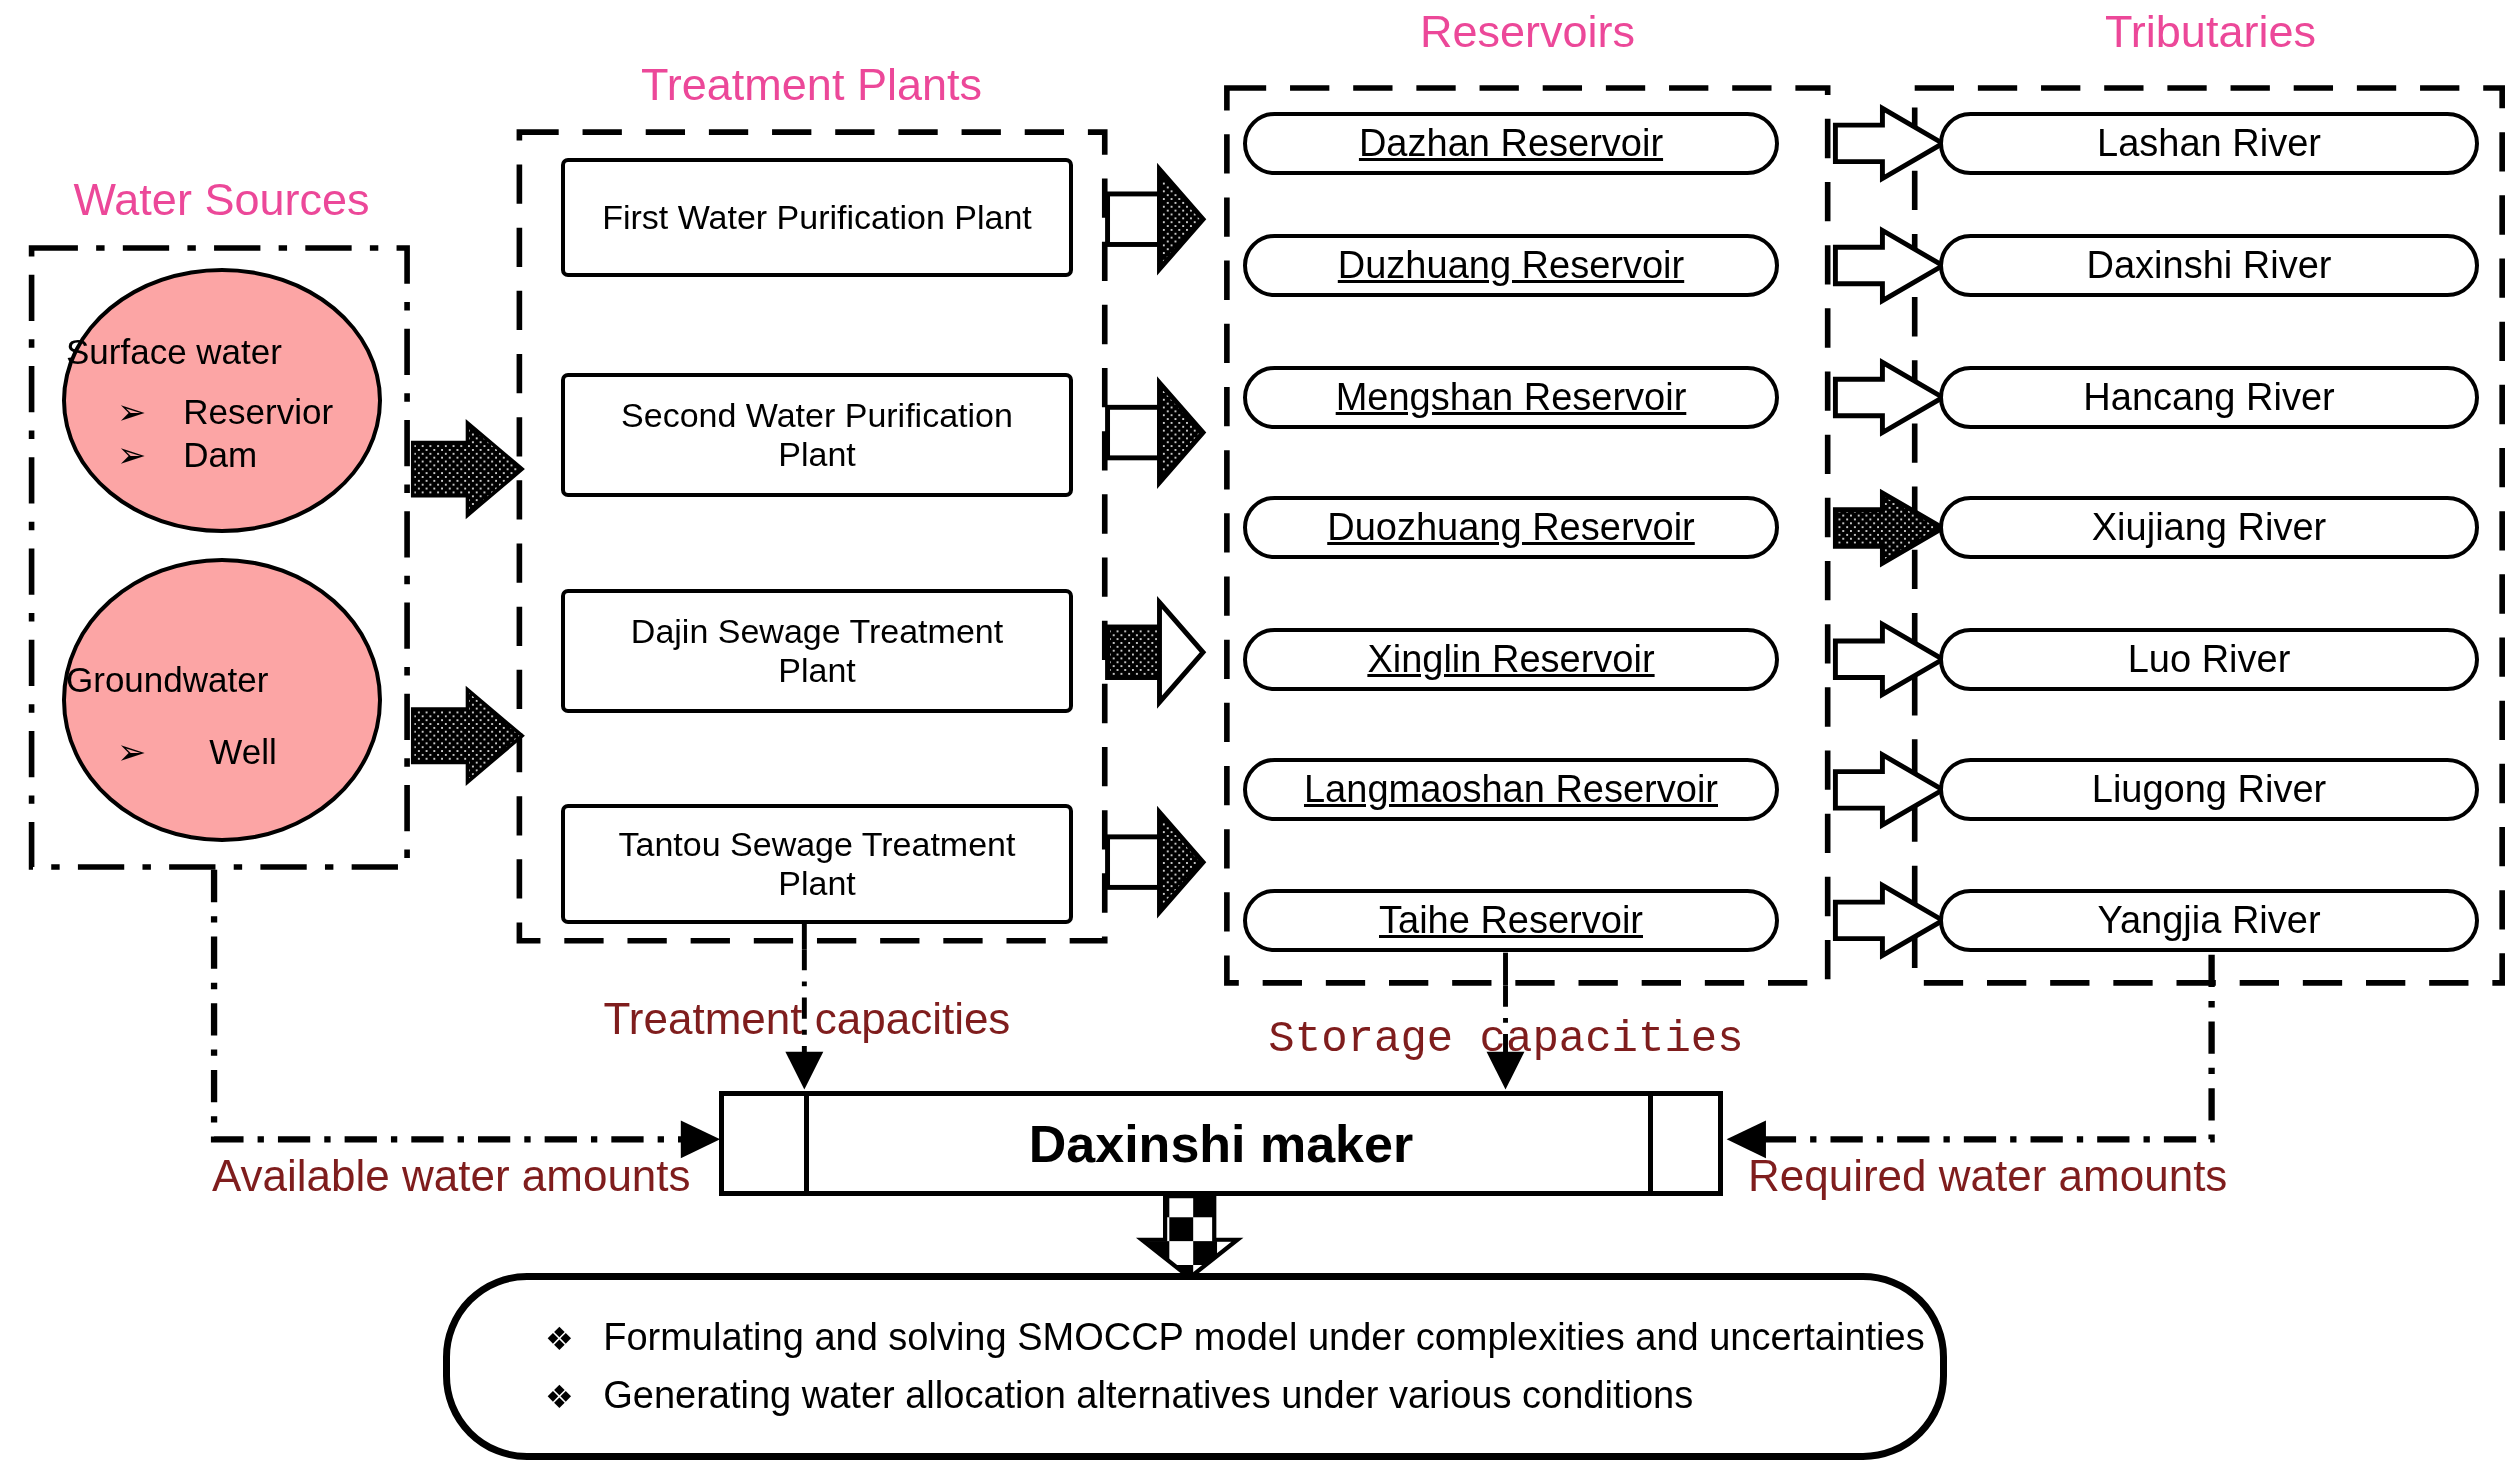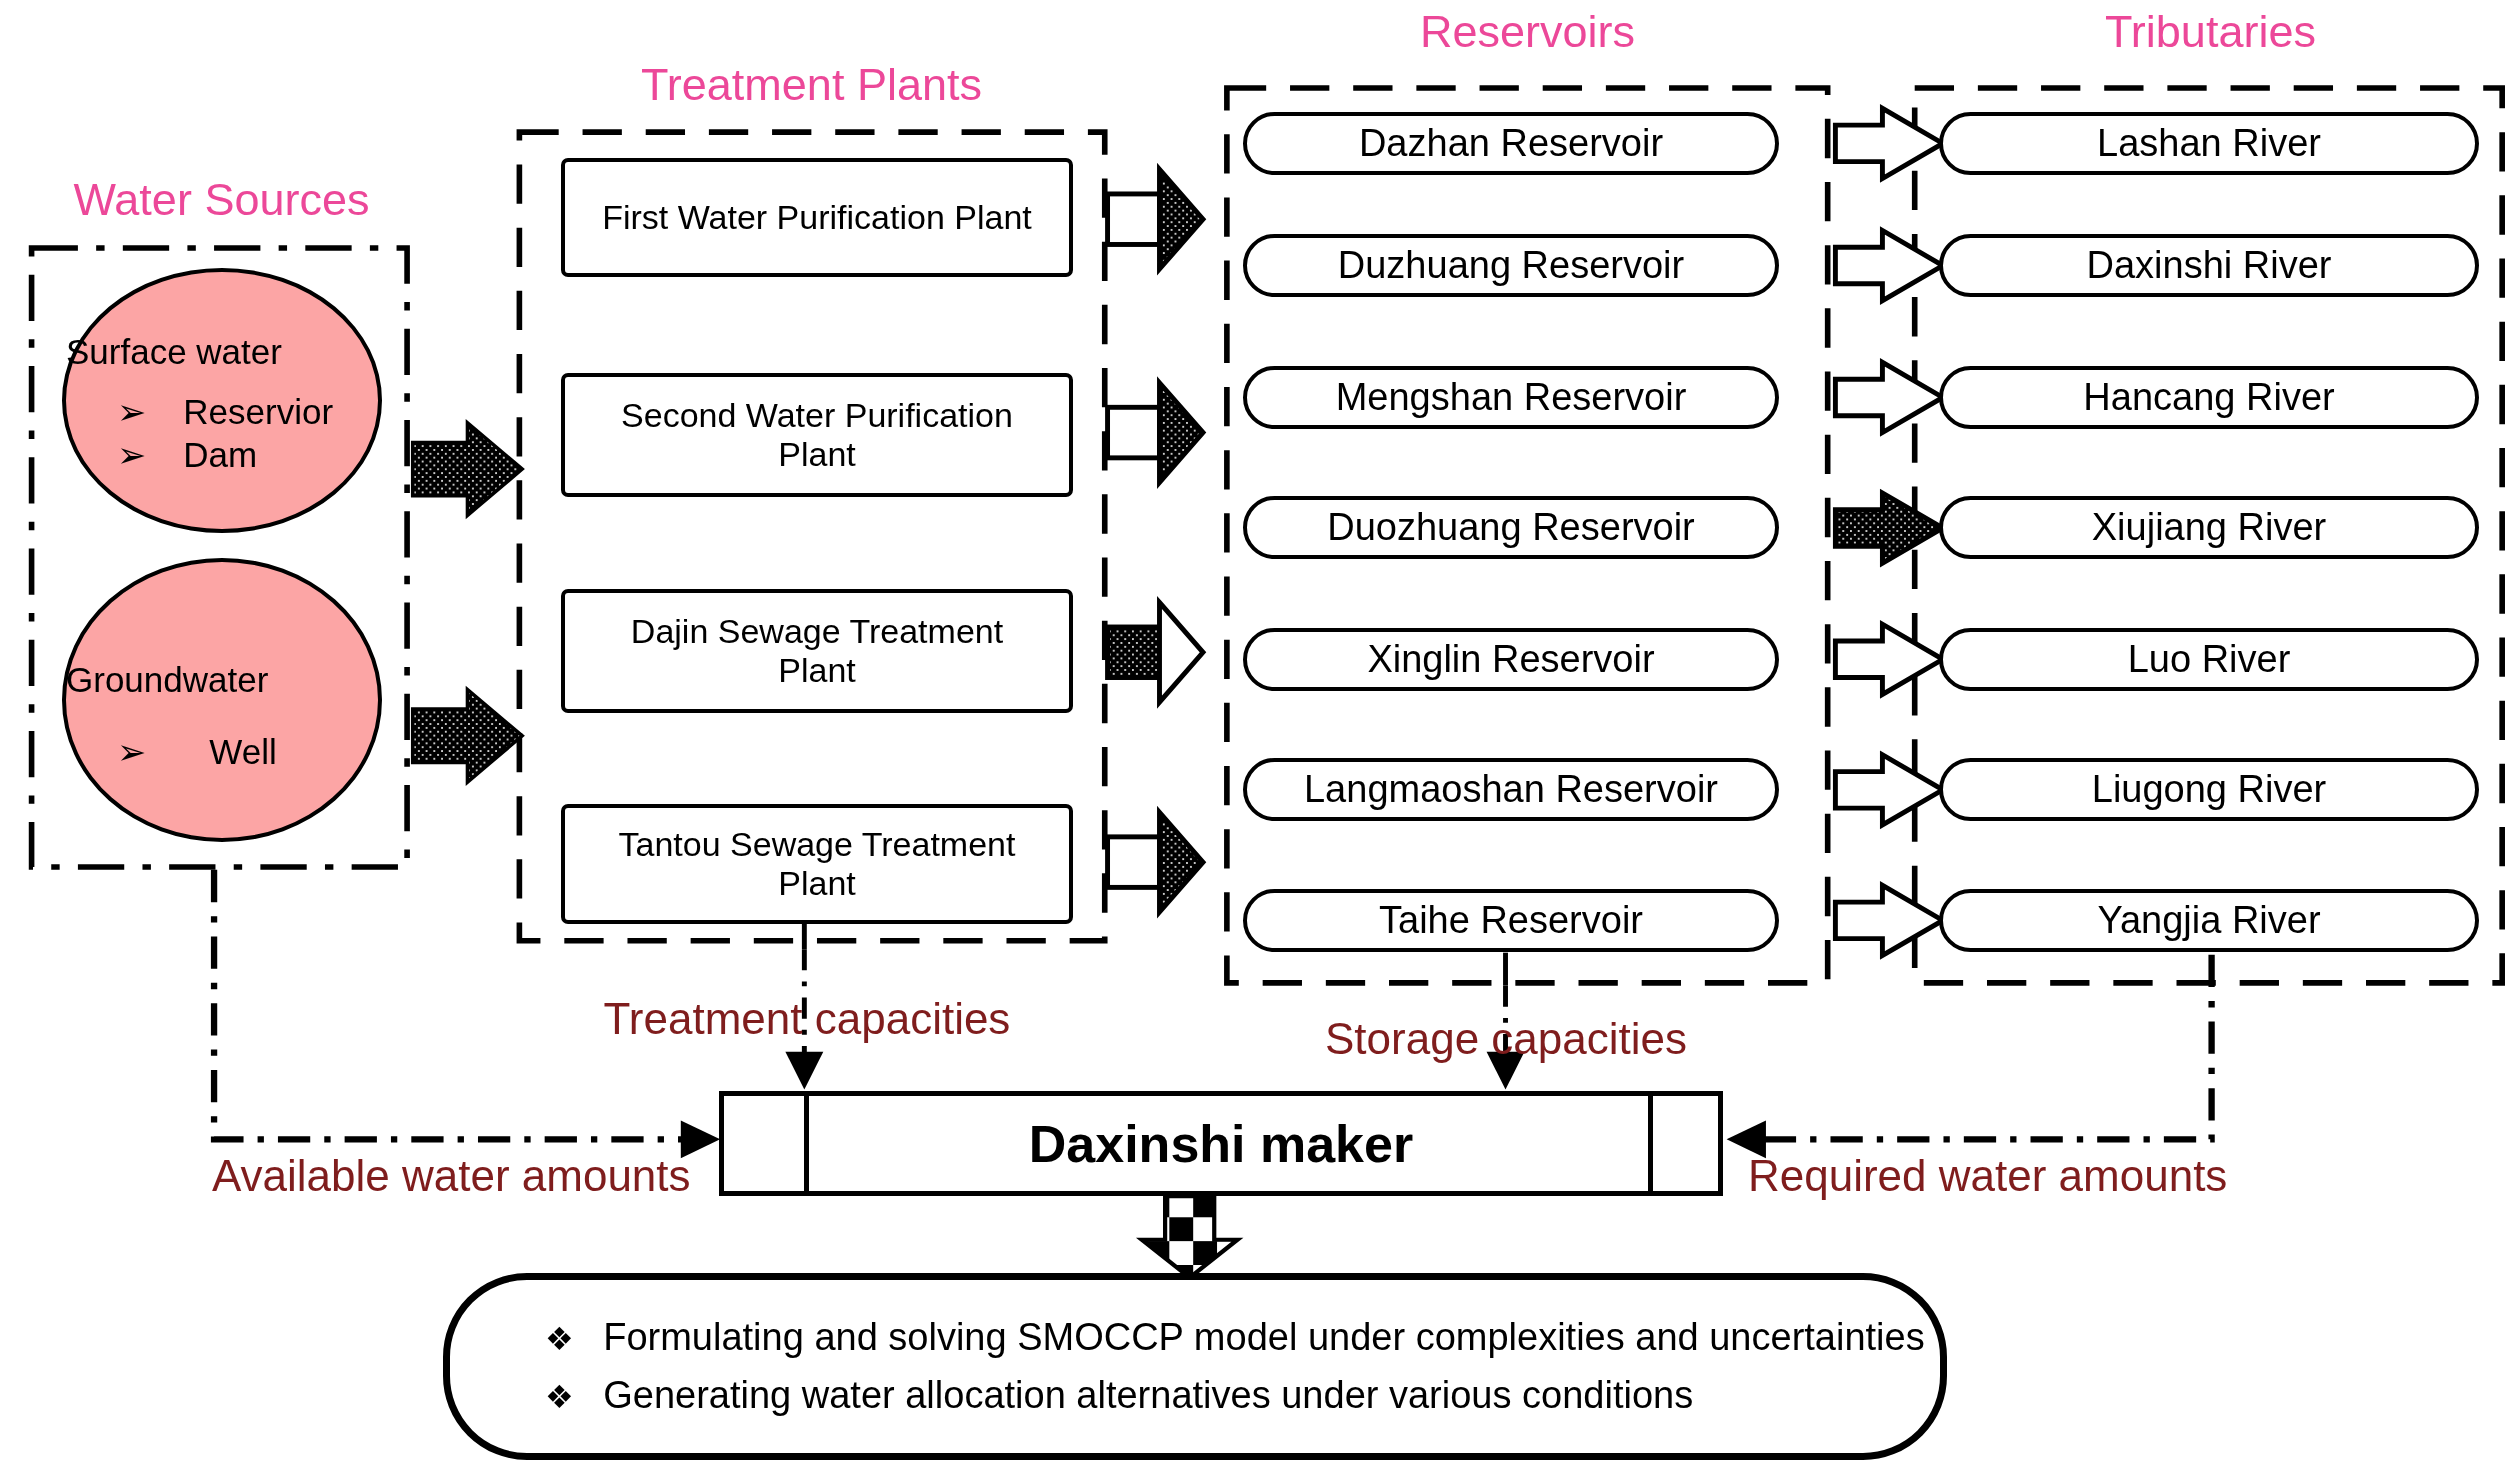--- a/index.html
+++ b/index.html
@@ -24,21 +24,21 @@
     background:#fff;
     border:4.9px solid #000;
     display:flex;align-items:center;justify-content:center;
     text-align:center;
     font-size:34px;
     line-height:1.16;
     box-sizing:border-box;
   }
   .t-node{left:561px;width:512px;border-radius:7px;padding:0 39px;}
   .t-node.one-line{padding:0 5.6px;white-space:nowrap;}
-  .r-node{left:1243px;width:536px;height:63px;border-radius:32px;font-size:38px;}
+  .r-node{left:1243px;width:536px;height:63px;border-radius:32px;font-size:38px;text-decoration:underline;}
   .b-node{left:1939px;width:540px;height:63px;border-radius:32px;font-size:38px;}
   .ellipse{
     position:absolute;
     border:4.2px solid #000;
     border-radius:50%;
     background:#fca5a5;
     box-sizing:border-box;
     display:flex;flex-direction:column;align-items:flex-start;
     font-size:35px;
   }
@@ -189,21 +189,21 @@
 
   <div class="node b-node" style="top:112px;">Lashan River</div>
   <div class="node b-node" style="top:234px;">Daxinshi River</div>
   <div class="node b-node" style="top:366px;">Hancang River</div>
   <div class="node b-node" style="top:496px;">Xiujiang River</div>
   <div class="node b-node" style="top:628px;">Luo River</div>
   <div class="node b-node" style="top:758px;">Liugong River</div>
   <div class="node b-node" style="top:889px;">Yangjia River</div>
 
   <div class="lbl centered" style="left:526px;top:994px;width:562px;">Treatment capacities</div>
-  <div class="lbl centered" style="left:1225px;top:1014px;width:562px;">Storage capacities</div>
+  <div class="lbl centered" style="left:1225px;top:1014px;width:562px;font-family:Liberation Mono, monospace;">Storage capacities</div>
   <div class="lbl" style="left:212px;top:1151px;">Available water amounts</div>
   <div class="lbl" style="left:1748px;top:1151px;">Required water amounts</div>
 
   <div id="decision-box">
     <div class="divider" style="left:80px;"></div>
     <div class="divider" style="left:924px;"></div>
     <span>Daxinshi maker</span>
   </div>
 
   <div id="output-box">

